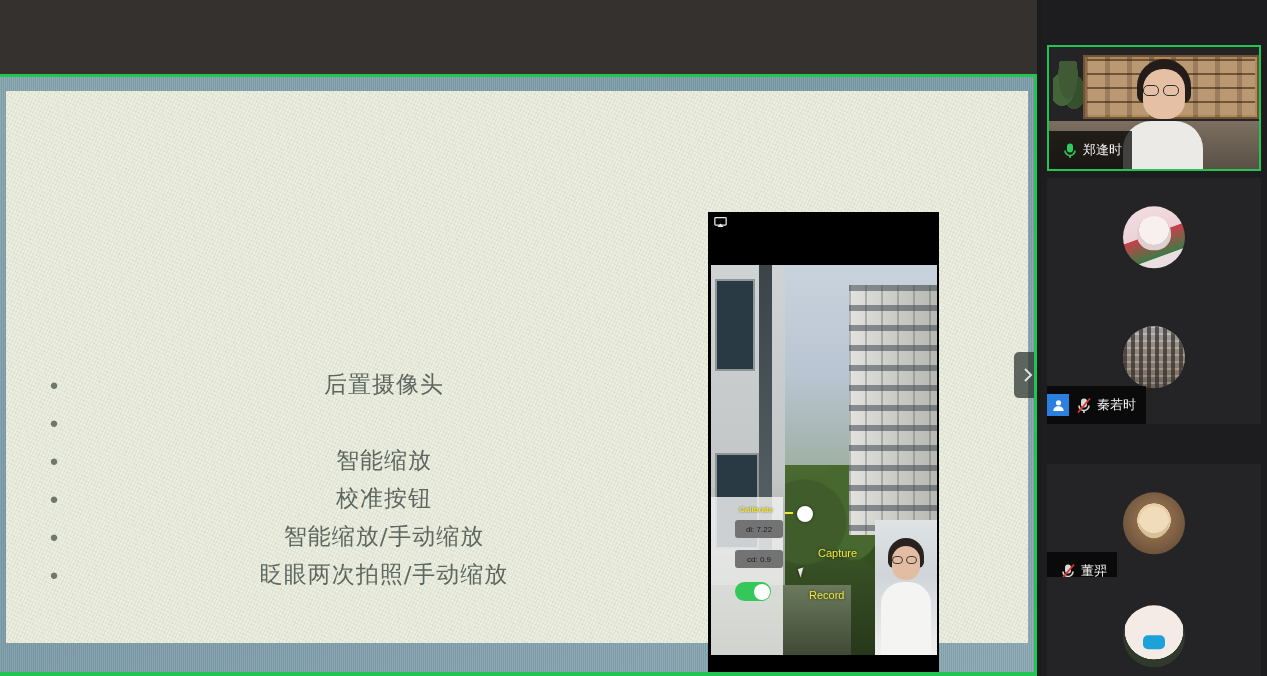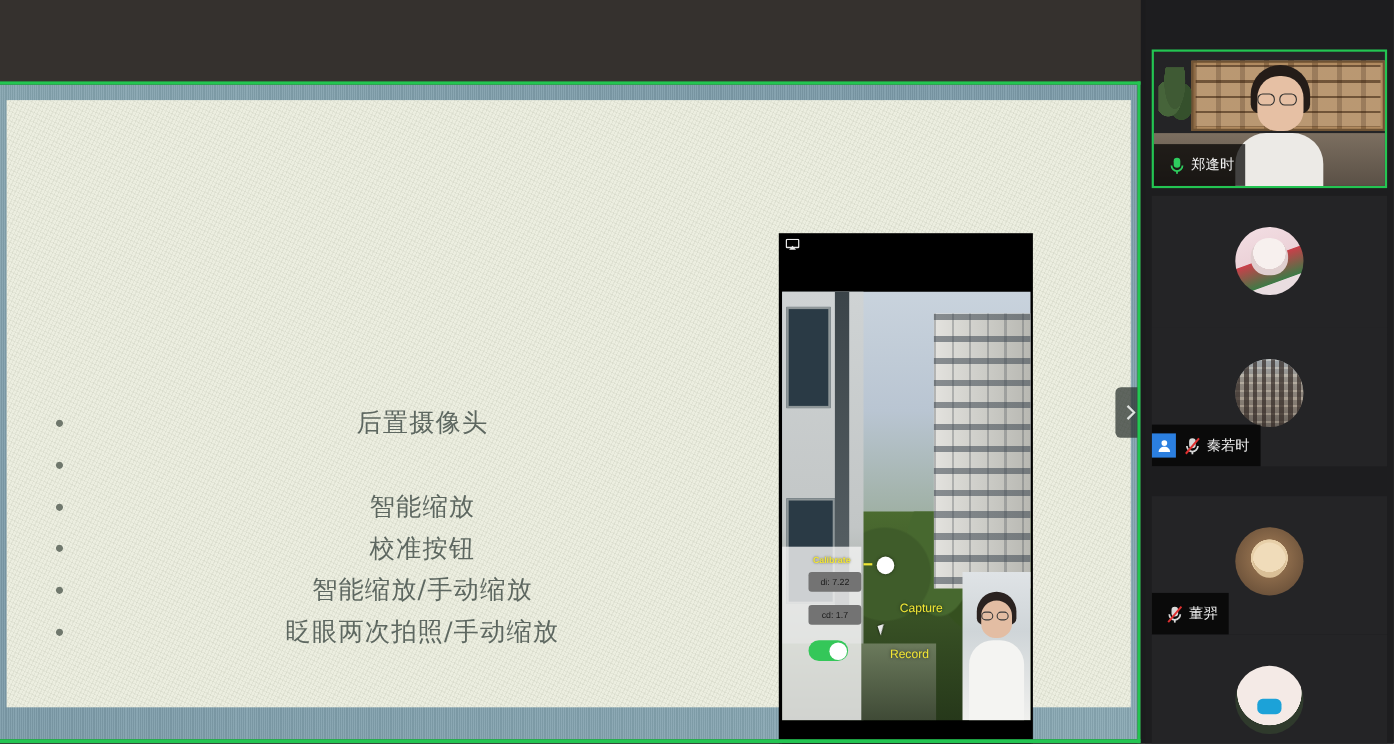--- a/index.html
+++ b/index.html
@@ -227,21 +227,21 @@
     background: #1d1d1f;
   }
   .tile {
     position: absolute; left: 6px; width: 214px;
     background: #242426; overflow: hidden;
   }
   .tile.active { border: 2px solid #23c552; }
   .tile-1 { top: 45px; height: 126px; }
   .tile-2 { top: 178px; height: 126px; }
   .tile-3 { top: 298px; height: 126px; }
-  .tile-4 { top: 451px; height: 126px; }
+  .tile-4 { top: 464px; height: 126px; }
   .tile-5 { top: 577px; height: 126px; }
 
   .tile-video { position: absolute; inset: 0; }
   
   .cam-room {
     position: absolute; inset: 0;
     background: linear-gradient(180deg,#d8d5d0 0%, #c3bdb4 30%, #8d8madd 60%, #6b6258 100%);
   }
   .cam-shelf {
     position: absolute; left: 34px; top: 8px; width: 176px; height: 64px;
@@ -388,21 +388,21 @@
               <div class="ps-building"></div>
               <div class="ps-leftwall"></div>
               <div class="ps-window ps-w1"></div>
               <div class="ps-window ps-w2"></div>
               <div class="ps-darkcol"></div>
               <div class="ps-ground"></div>
 
               <div class="ov-panel"></div>
               <div class="ov-calibrate">Calibrate</div>
               <div class="ov-box ov-box-di">di: 7.22</div>
-              <div class="ov-box ov-box-cd">cd: 1.7</div>
+              <div class="ov-box ov-box-cd">cd: 0.9</div>
               <div class="ov-toggle">
                 <div class="ov-toggle-knob"></div>
               </div>
               <div class="ov-tick"></div>
               <div class="ov-shutter"></div>
               <div class="ov-capture">Capture</div>
               <div class="ov-record">Record</div>
               <div class="ov-cursor"></div>
 
               <div class="ov-selfie">

